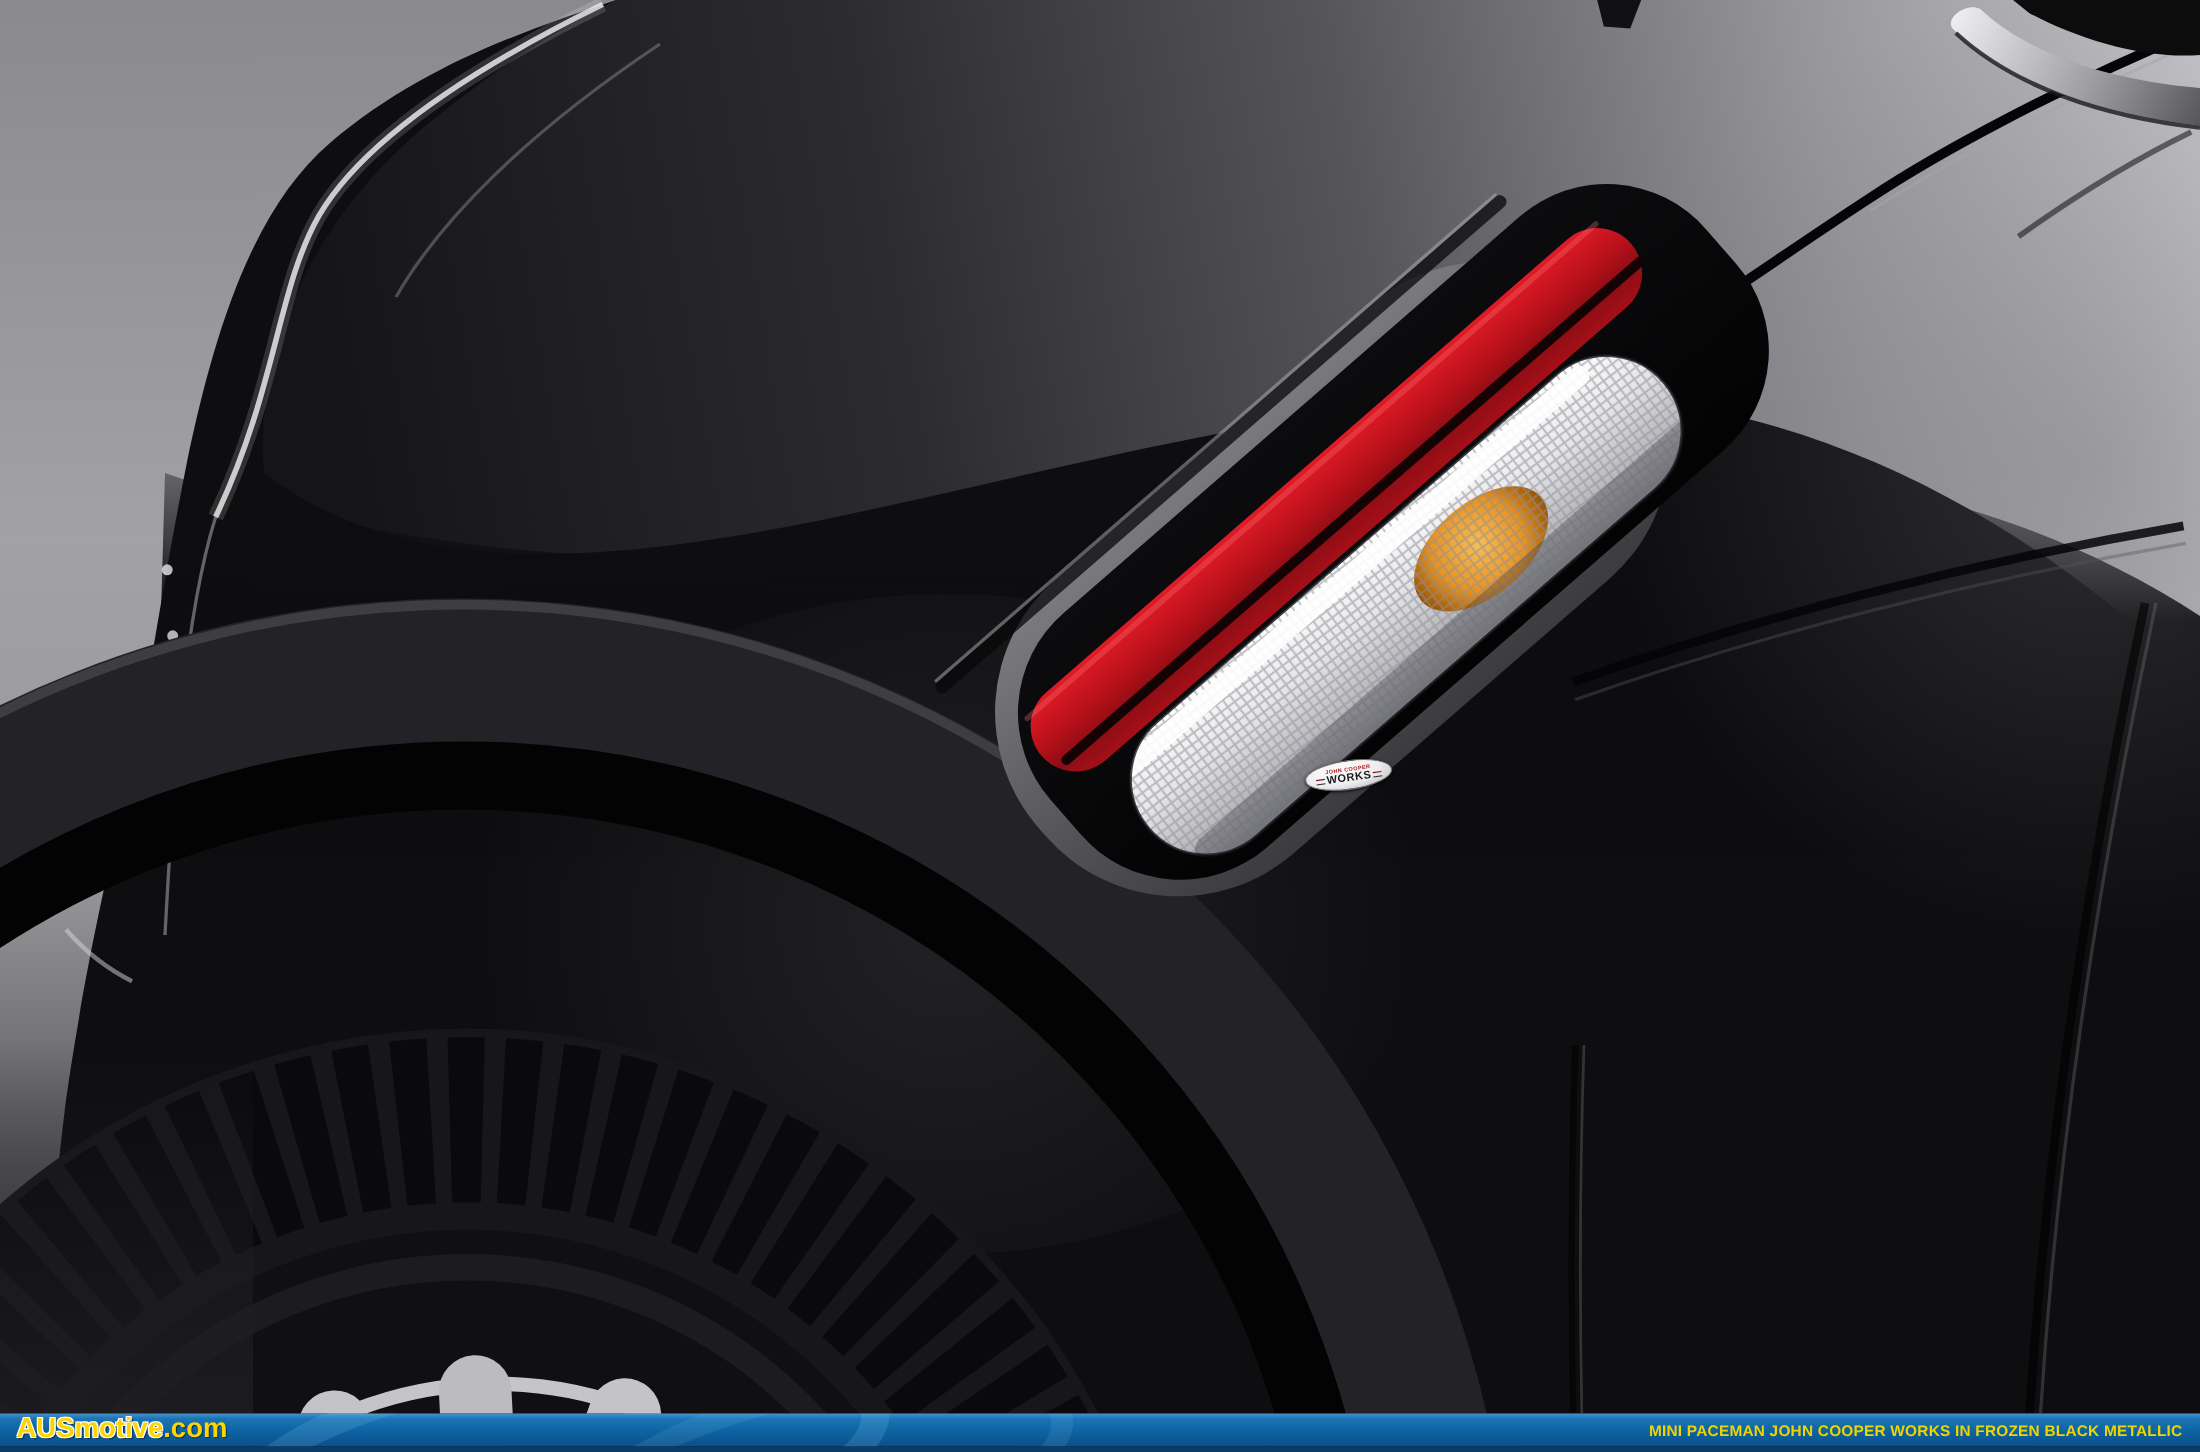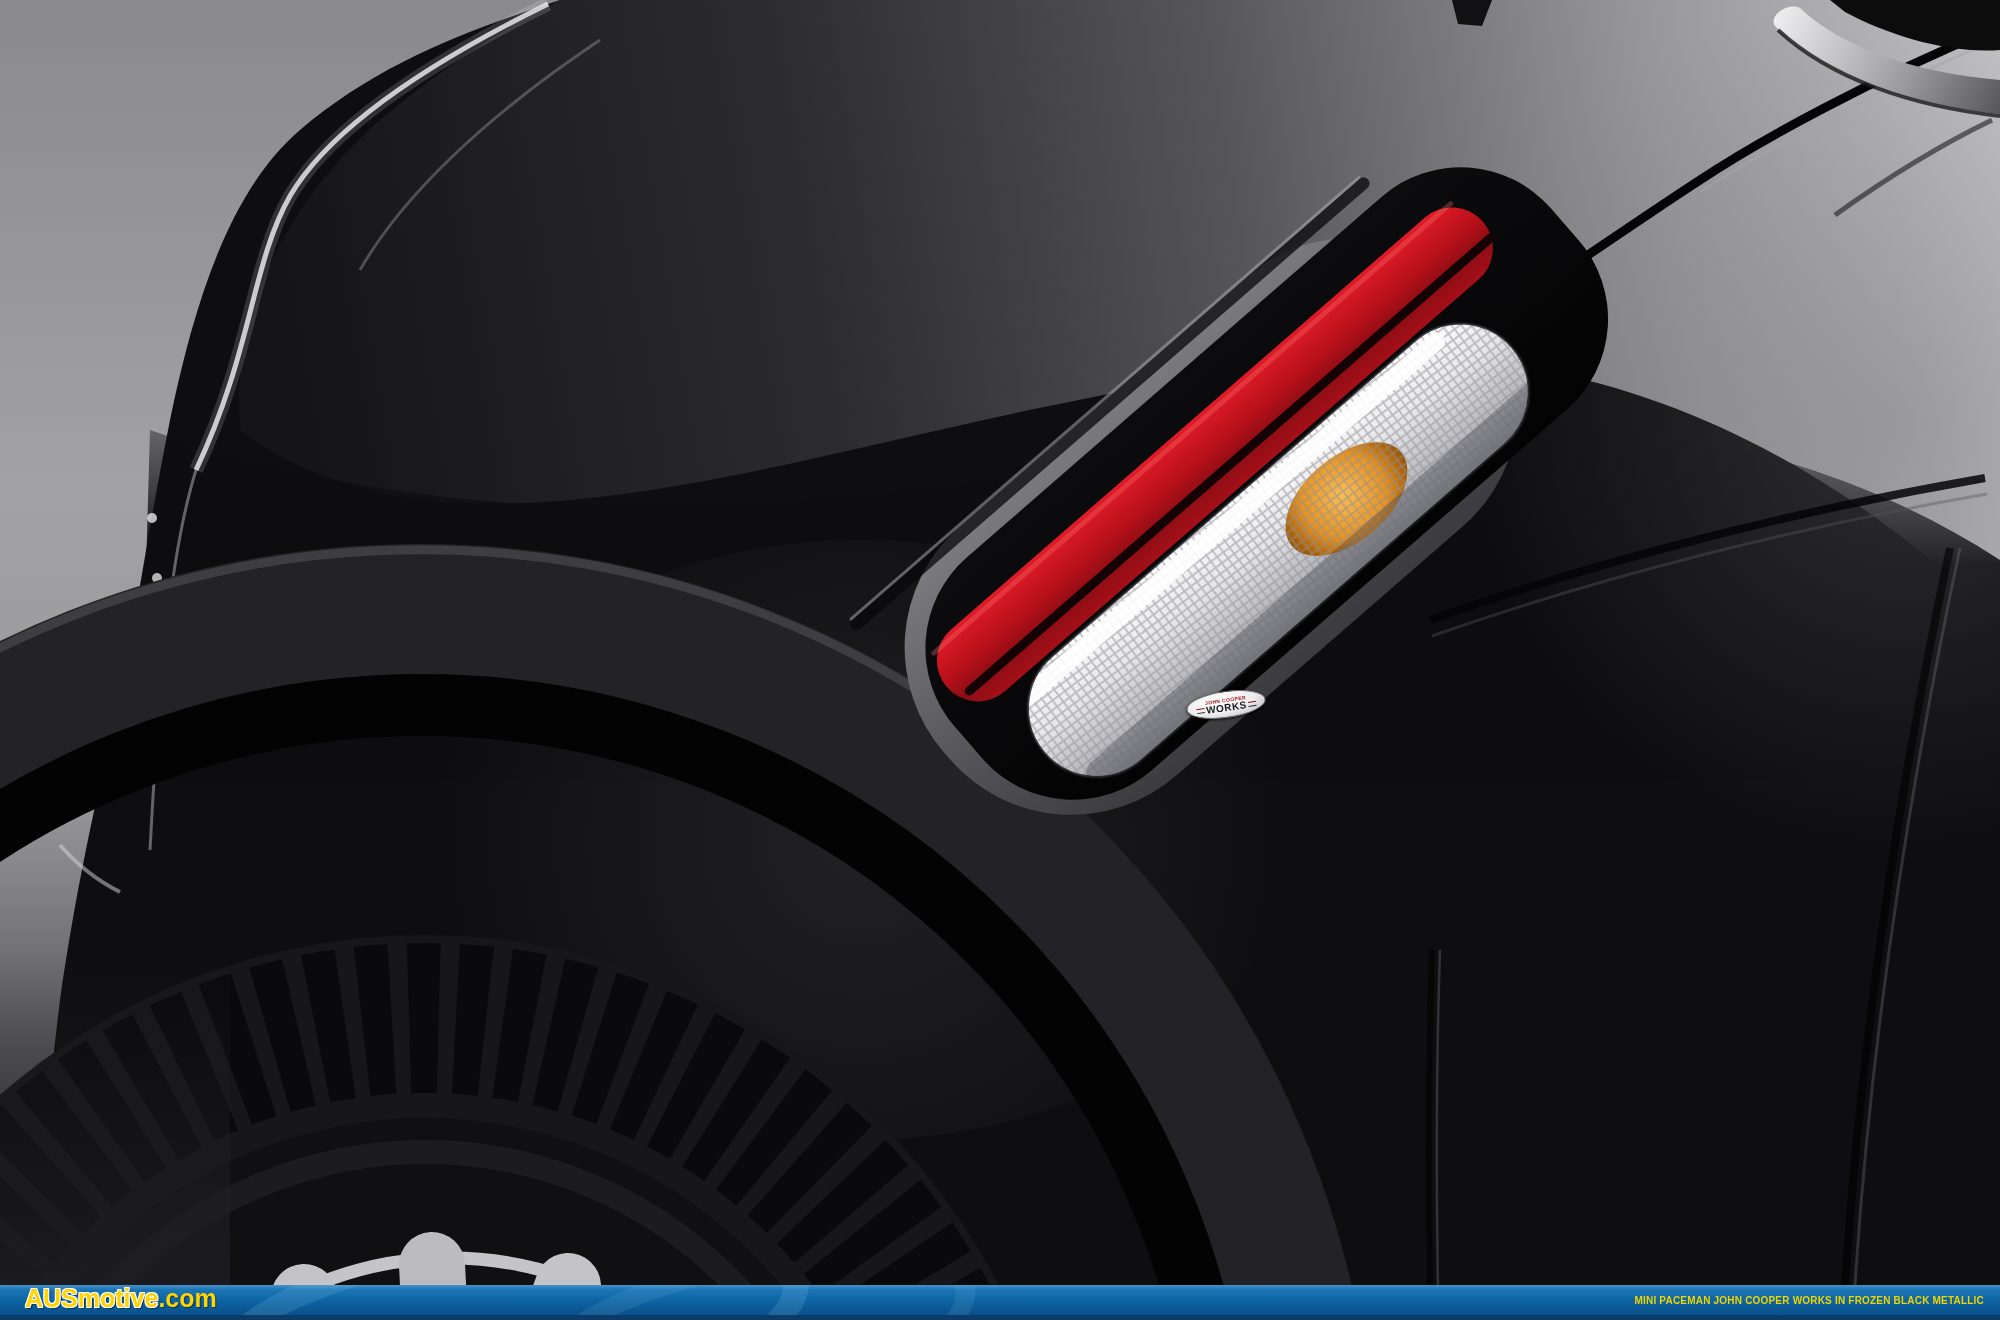--- a/index.html
+++ b/index.html
@@ -18,26 +18,26 @@
   .jcw-works{font-size:10px;font-weight:bold;color:#1b1b1d;letter-spacing:.5px;line-height:9px;white-space:nowrap;}
 
   
   .bottom-bar{position:absolute;left:0;top:1285px;width:2000px;height:35px;box-sizing:border-box;
     background:linear-gradient(to bottom,#4792cb 0%,#1b74b4 16%,#0d63a2 55%,#0a5088 100%);
     border-bottom:5px solid #0b3c68;overflow:hidden;}
   .bar-swoosh{position:absolute;left:200px;top:-58px;width:560px;height:150px;border:26px solid rgba(120,190,235,.20);
     border-radius:50%;transform:rotate(-9deg);}
   .bar-swoosh2{position:absolute;left:520px;top:-30px;width:420px;height:120px;border:20px solid rgba(120,190,235,.14);
     border-radius:50%;transform:rotate(-12deg);}
-  .site-logo{position:absolute;left:25px;top:50%;transform:translateY(-54%);font-size:25px;font-weight:bold;white-space:nowrap;}
+  .site-logo{position:absolute;left:15px;top:50%;transform:translateY(-54%);font-size:25px;font-weight:bold;white-space:nowrap;}
   .site-logo .main{color:#ffd400;
     text-shadow:-1px -1px 0 #fdfdfd,1px -1px 0 #fdfdfd,-1px 1px 0 #fdfdfd,1px 1px 0 #fdfdfd,2px 2px 1px #07335c;}
   .site-logo .com{color:#ffd400;text-shadow:1px 1px 1px #07335c;}
   .photo-caption{position:absolute;right:16px;top:50%;transform:translateY(-50%);
-    font-size:10px;font-weight:bold;color:#efd400;letter-spacing:.2px;white-space:nowrap;}
+    font-size:14px;font-weight:bold;color:#efd400;letter-spacing:.2px;white-space:nowrap;}
 </style>
 </head>
 <body>
 
 <div class="stage">
 
   <svg class="photo-svg" width="2000" height="1285" viewBox="0 0 2000 1285" aria-hidden="true">
     <defs>
       <linearGradient id="bgGrad" x1="0" y1="0" x2="0" y2="1285" gradientUnits="userSpaceOnUse">
         <stop offset="0" stop-color="#8a8a8d"></stop>

